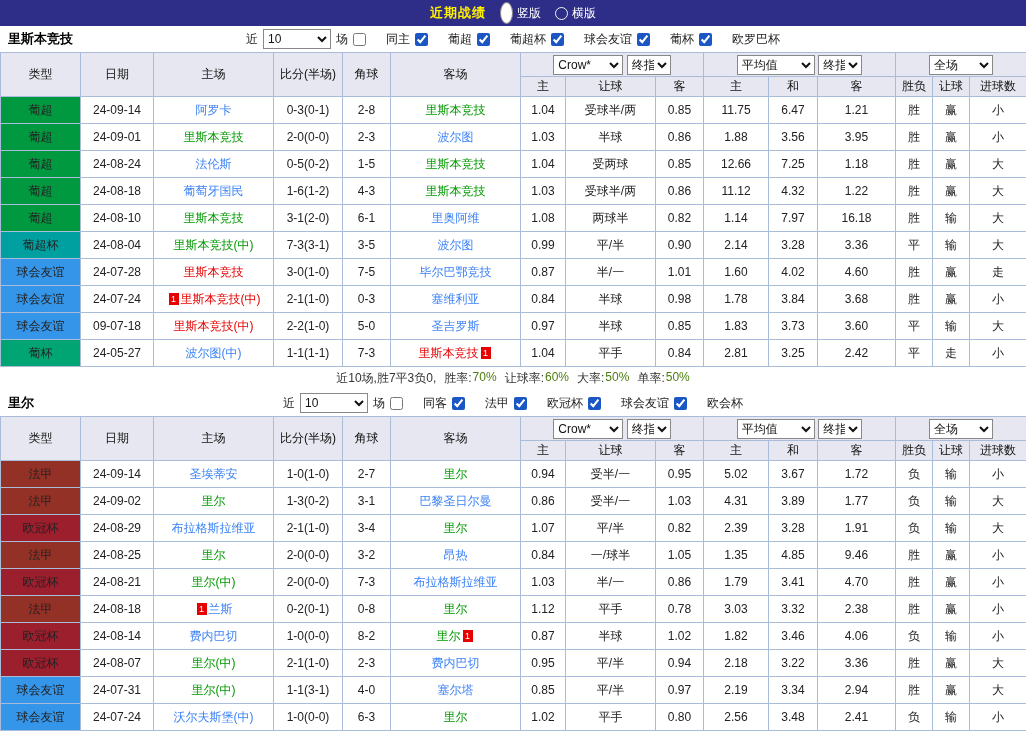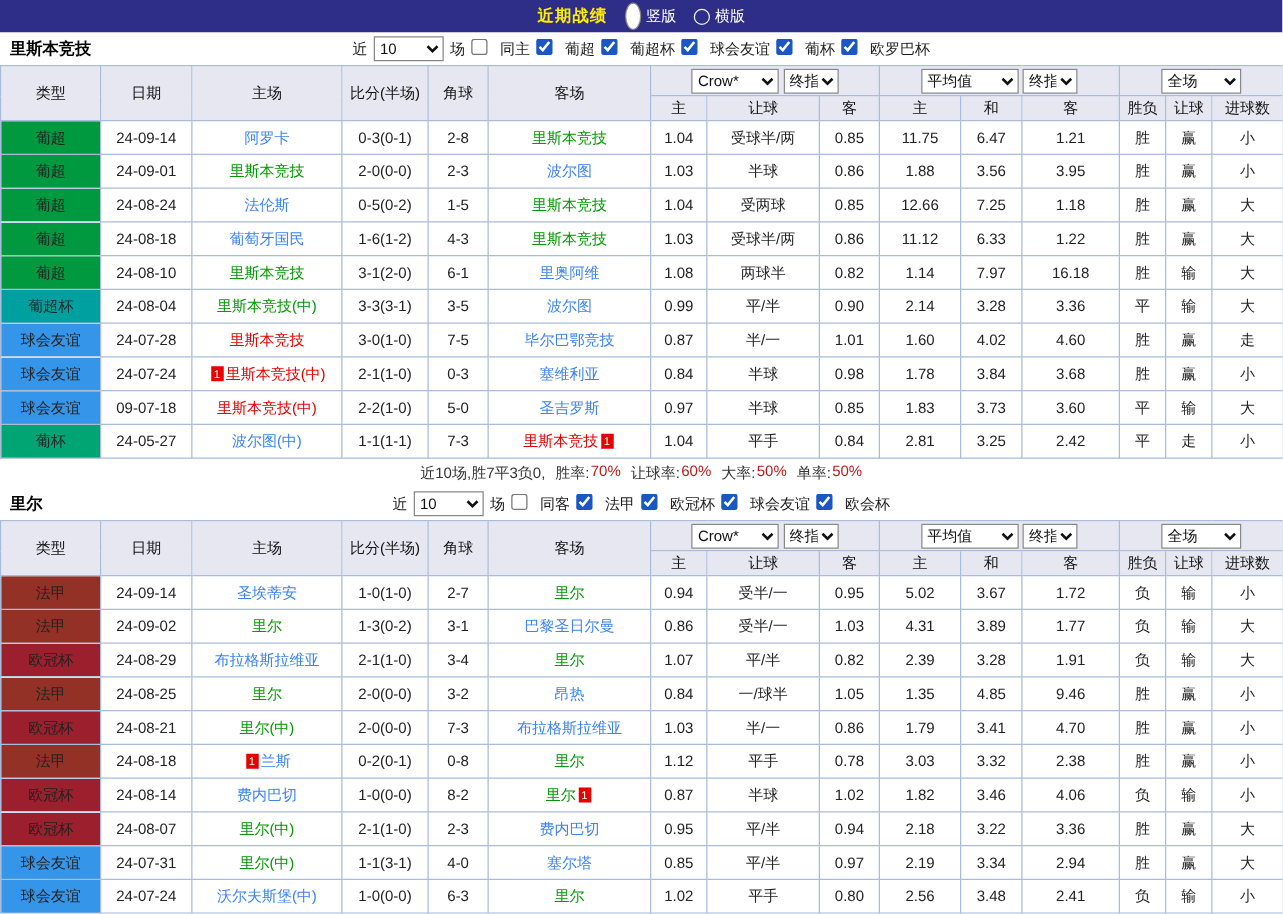--- a/index.html
+++ b/index.html
@@ -8,36 +8,36 @@
   
   .topbar{height:26px;background:#2e2e88;display:flex;align-items:center;justify-content:center;gap:14px}
   .tbtitle{color:#ffee00;font-size:13px;font-weight:bold;letter-spacing:1px}
   .radio{display:inline-flex;align-items:center;gap:4px;color:#fff;cursor:pointer}
   .rdot{width:11px;height:11px;border:1px solid #f2f2f2;border-radius:50%;position:relative;display:inline-block;background:transparent}
   .rdot.sel::after{content:"";position:absolute;left:2px;top:2px;width:5px;height:5px;border-radius:50%;background:#fff}
   
   .section-head{height:26px;position:relative;display:flex;align-items:center;background:#fff}
   .team{position:absolute;left:8px;font-size:13px;font-weight:bold;color:#000}
   .filters{margin:0 auto;display:flex;align-items:center;gap:5px}
-  .chk{display:inline-flex;gap:10px;cursor:pointer}
+  .chk{display:inline-flex;align-items:center;gap:20px;cursor:pointer}
   .chk input{width:13px;height:13px;margin:0;accent-color:#1a56c4}
   .sel{height:20px;font-size:12px;font-family:inherit;border:1px solid #888;background:#fff;color:#111}
-  .w46{width:56px}.w56{width:44px}.w62{width:64px}.w66{width:70px}.w74{width:78px}
+  .w46{width:68px}.w56{width:44px}.w62{width:64px}.w66{width:70px}.w74{width:78px}
   
   .grid{width:1026px;border-collapse:collapse;table-layout:fixed}
   .grid th,.grid td{border:1px solid #a9bcd9;text-align:center;white-space:nowrap;overflow:hidden;padding:0}
   .grid thead th{background:#e7e7f1;font-weight:normal;color:#111}
   .hA th{height:23px}
   .hB th{height:19px}
   .grid td{height:26px;color:#222}
   .selcell{padding:1px 0}
   .type-cell{color:#fff}
   .score-cell{color:#e60000}
   .t-k{color:#3b82f6}.t-g{color:#009900}.t-r{color:#e60000}
-  .c-red{color:#b91c1c}.c-teal{color:#009999}.c-green{color:#009900}
+  .c-red{color:#4d7c0f}.c-teal{color:#009999}.c-green{color:#009900}
   .card-badge{display:inline-block;min-width:8px;padding:0 1px;height:12px;line-height:12px;
               background:#e60000;color:#fff;font-size:9px;margin:0 2px;vertical-align:1px}
   .summary{height:23px;display:flex;align-items:center;justify-content:center;gap:8px;color:#333}
   .stat{display:inline-flex;gap:1px}
 </style>
 </head>
 <body>
 
 <div class="topbar">
   <b class="tbtitle">近期战绩</b>
@@ -190,21 +190,21 @@
         <td class="type-cell" style="background: rgb(0, 153, 64);">葡超</td>
         <td>24-08-18</td>
         <td class="team-cell"><span class="t-k">葡萄牙国民</span></td>
         <td class="score-cell">1-6(1-2)</td>
         <td>4-3</td>
         <td class="team-cell"><span class="t-g">里斯本竞技</span></td>
         <td class="odds-cell">1.03</td>
         <td class="handicap-cell">受球半/两</td>
         <td class="odds-cell">0.86</td>
         <td class="odds-cell">11.12</td>
-        <td class="odds-cell">6.33</td>
+        <td class="odds-cell">4.32</td>
         <td class="odds-cell">1.22</td>
         <td class="c-red">胜</td>
         <td class="c-red">赢</td>
         <td class="c-red">大</td>
       </tr>
       <tr>
         <td class="type-cell" style="background: rgb(0, 153, 64);">葡超</td>
         <td>24-08-10</td>
         <td class="team-cell"><span class="t-g">里斯本竞技</span></td>
         <td class="score-cell">3-1(2-0)</td>
@@ -217,21 +217,21 @@
         <td class="odds-cell">7.97</td>
         <td class="odds-cell">16.18</td>
         <td class="c-red">胜</td>
         <td class="c-green">输</td>
         <td class="c-red">大</td>
       </tr>
       <tr>
         <td class="type-cell" style="background: rgb(0, 160, 160);">葡超杯</td>
         <td>24-08-04</td>
         <td class="team-cell"><span class="t-g">里斯本竞技(中)</span></td>
-        <td class="score-cell">3-3(3-1)</td>
+        <td class="score-cell">7-3(3-1)</td>
         <td>3-5</td>
         <td class="team-cell"><span class="t-k">波尔图</span></td>
         <td class="odds-cell">0.99</td>
         <td class="handicap-cell">平/半</td>
         <td class="odds-cell">0.90</td>
         <td class="odds-cell">2.14</td>
         <td class="odds-cell">3.28</td>
         <td class="odds-cell">3.36</td>
         <td class="c-teal">平</td>
         <td class="c-green">输</td>

